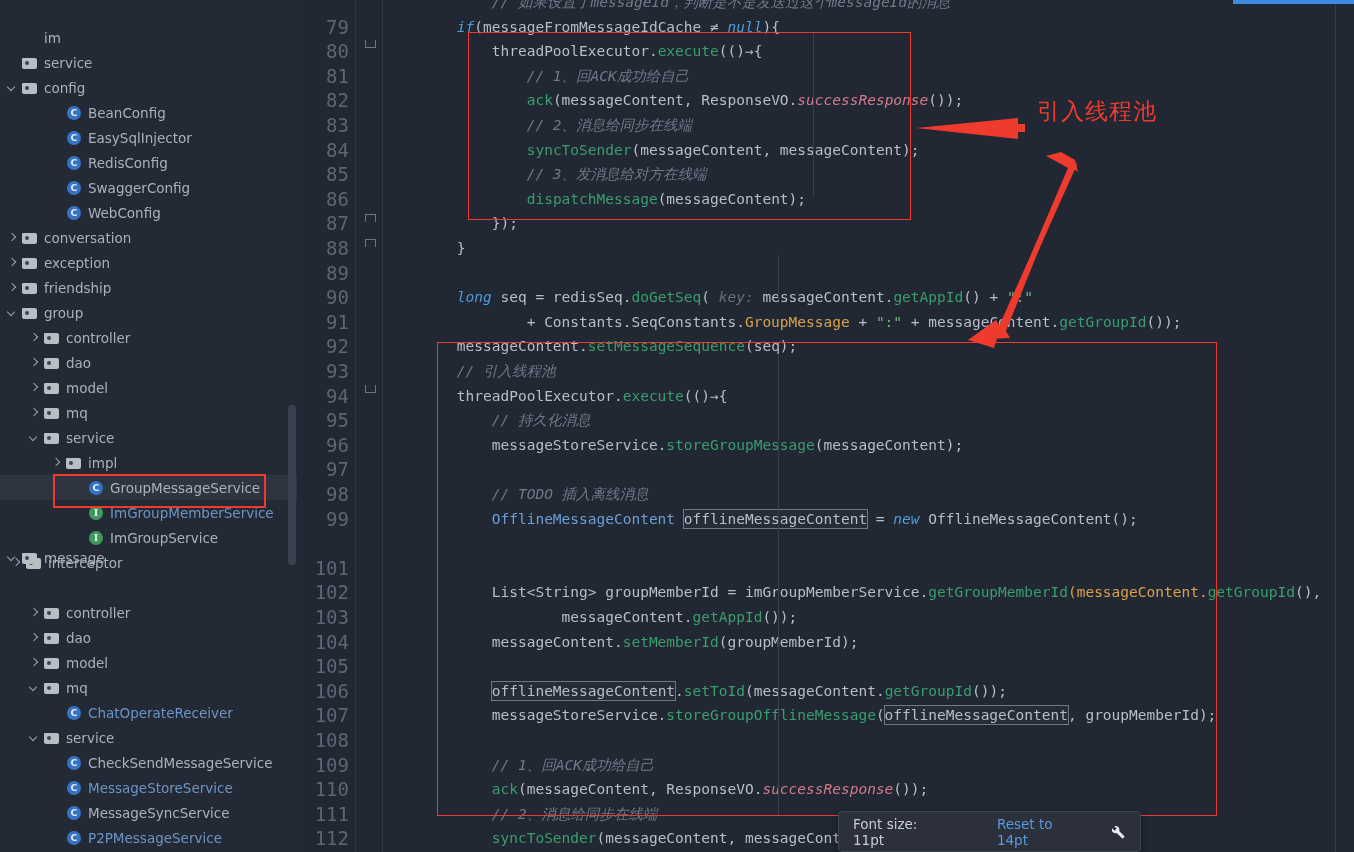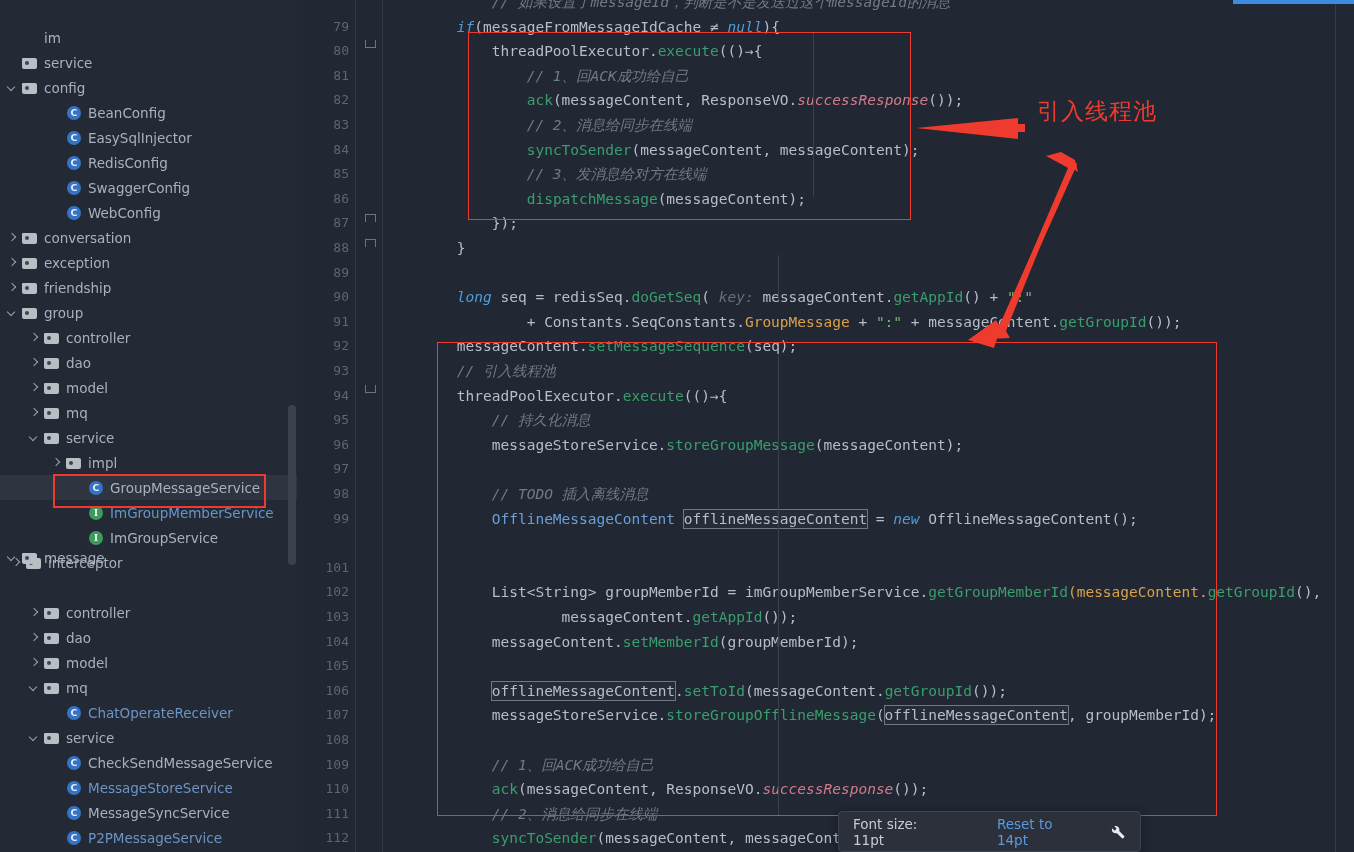--- a/index.html
+++ b/index.html
@@ -163,21 +163,21 @@
     line-height: 24.6px;
     white-space: pre;
   }
   .line.current { background: #2b303b; }
   .lineno {
     position: absolute;
     left: 0; width: 52px;
     text-align: right;
     color: #5d6672;
     font-family: "DejaVu Sans Mono", monospace;
-    font-size: 13px;
+    font-size: 19px;
   }
   .line.current .lineno { color: #c3cad4; }
   .code {
     position: absolute;
     left: 90px;
     white-space: pre;
     font-family: "DejaVu Sans Mono", monospace;
     font-size: 14.5px;
     color: #b6bec9;
   }

